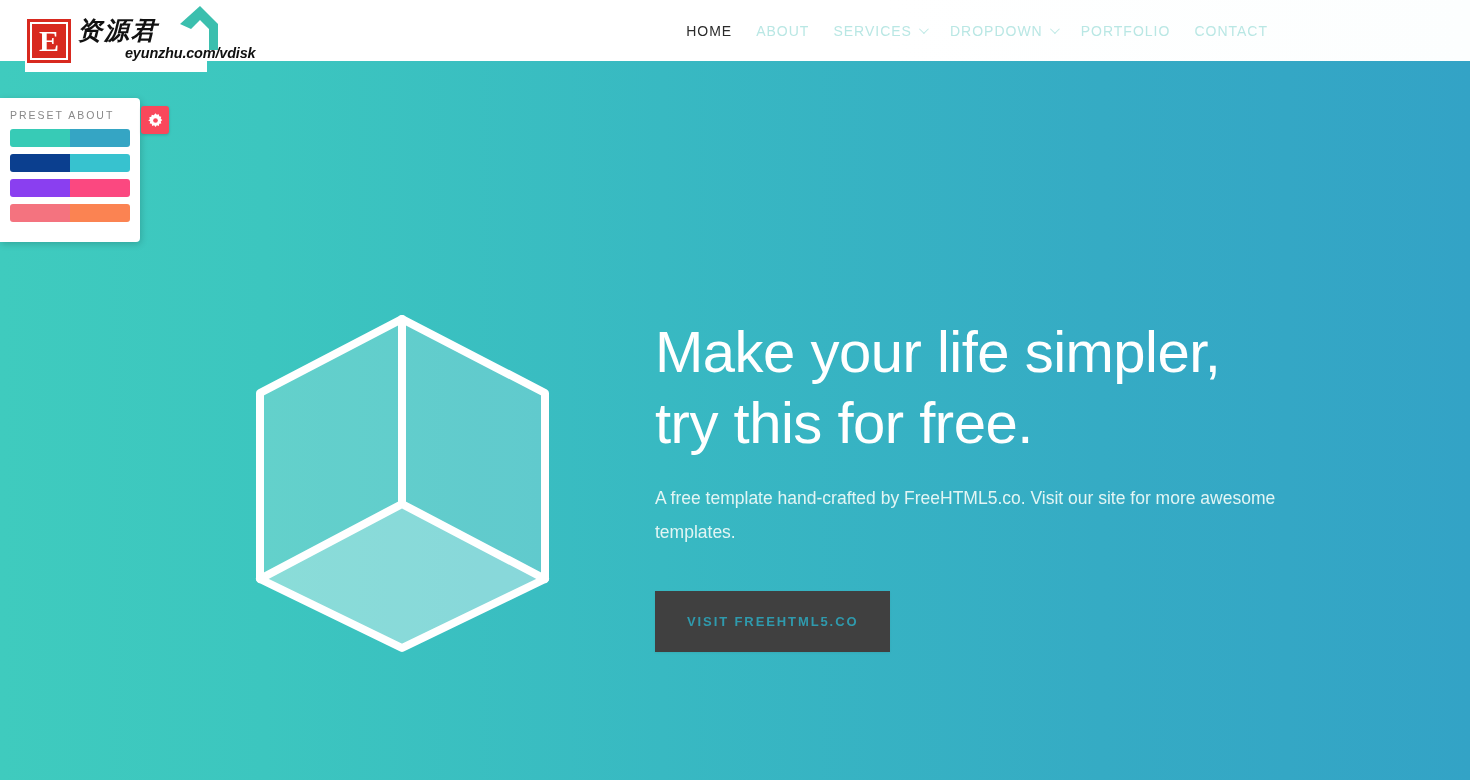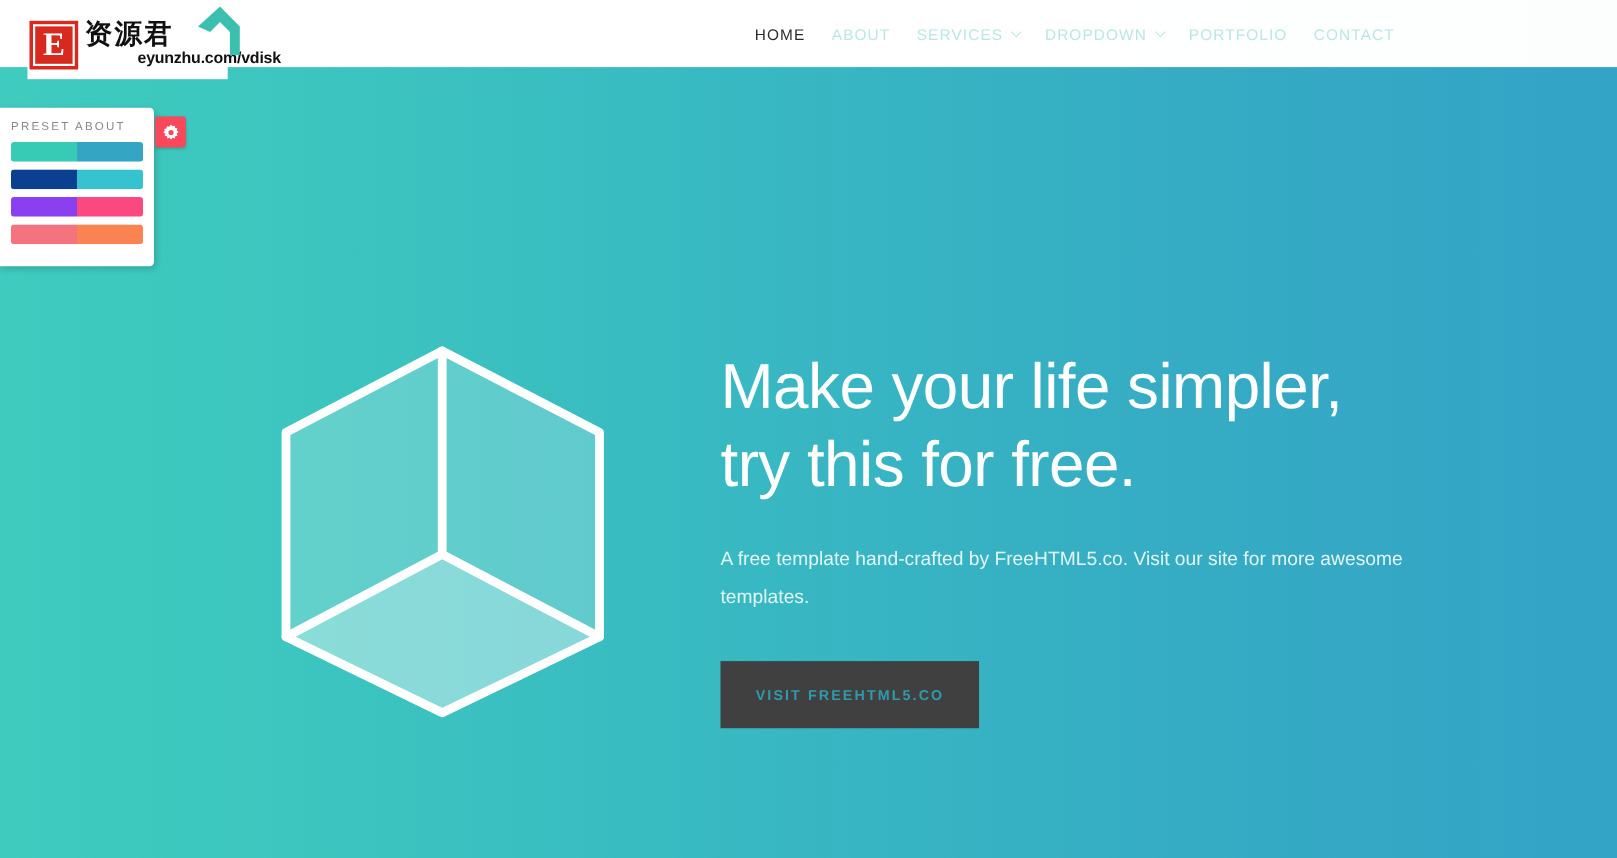--- a/index.html
+++ b/index.html
@@ -64,21 +64,21 @@
     display:flex; align-items:center; justify-content:center;
     flex:none;
   }
   #logo-mark span {
     font-family:"Liberation Serif", serif;
     font-weight:bold;
     font-size:30px;
     color:#ffffff;
     line-height:1;
   }
-  #logo-text { padding-top:2px; }
+  #logo-text { padding-top:2px;font-style:italic; }
   #logo-cn {
     font-family:"DejaVu Sans", sans-serif;
     font-size:25px;
     font-weight:bold;
     color:#111111;
     letter-spacing:2px;
     line-height:28px;
   }
   #logo-url {
     font-size:14.5px;
@@ -150,21 +150,21 @@
   }
   #hero-title {
     font-size:58px;
     line-height:71px;
     font-weight:400;
     color:#ffffff;
     letter-spacing:-0.5px;
   }
   #hero-title .line { display:block; }
   #hero-sub {
-    margin-top:33px;
+    margin-top:23px;
     font-size:17.5px;
     line-height:34px;
     color:#e2f5f4;
     font-weight:400;
     max-width:625px;
   }
   #hero-cta {
     display:inline-block;
     margin-top:42px;
     background:#404040;

